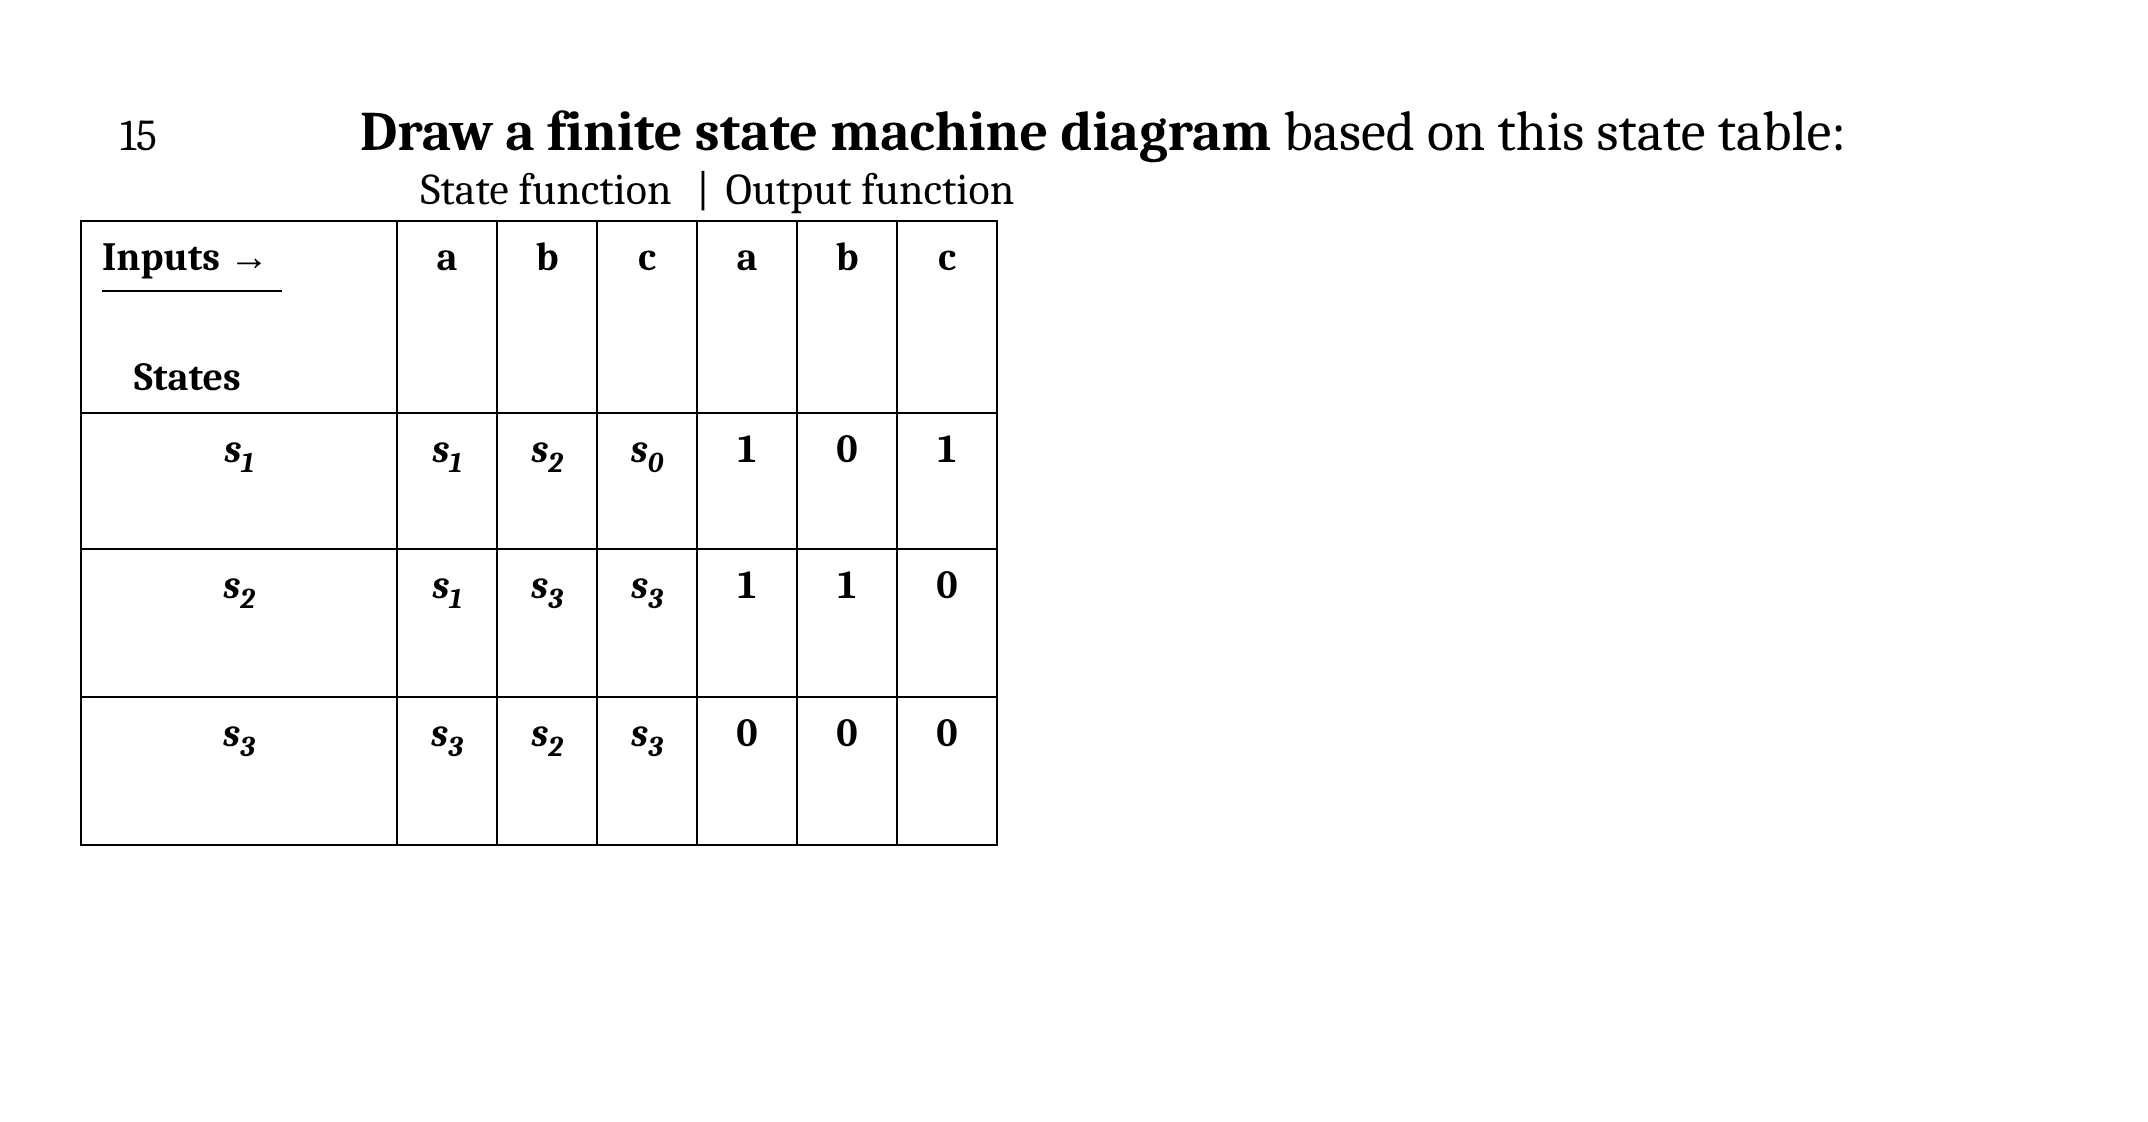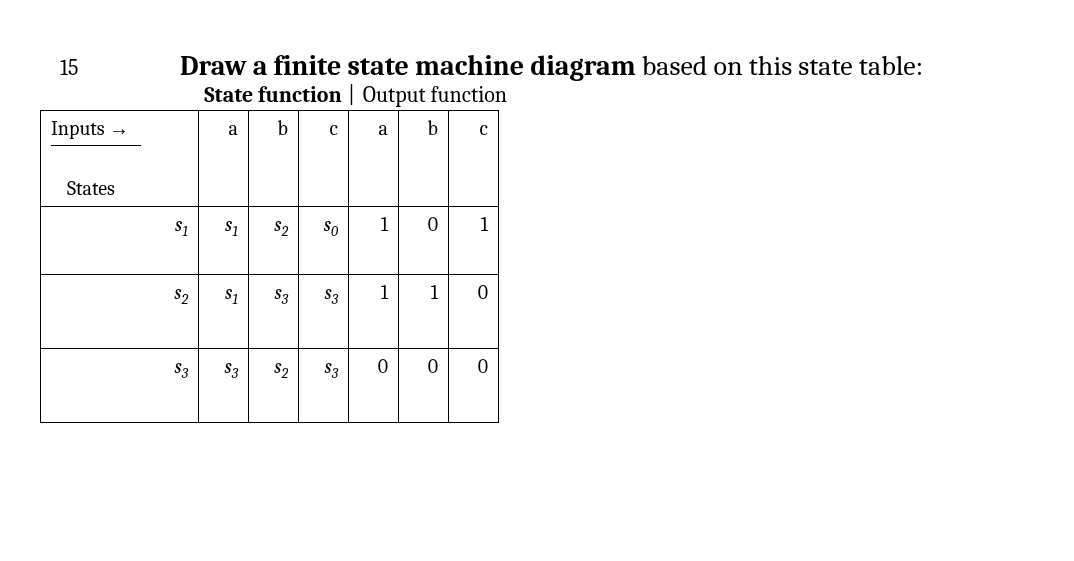--- a/index.html
+++ b/index.html
@@ -36,34 +36,33 @@
     .group-header {
       display: flex;
       margin-left: 158px;
       font-size: 22px;
       margin-bottom: 2px;
     }
     .group-header .gh1 {
       width: 150px;
       text-align: center;
       border-right: 0;
-      font-weight: bold;
     }
     .group-header .gh2 {
       width: 160px;
       text-align: center;
     }
     table {
       border-collapse: collapse;
     }
     td, th {
       border: 1px solid #000;
       padding: 6px 10px;
-      font-weight: normal;
-      text-align: right;
+      font-weight: bold;
+      text-align: center;
       vertical-align: top;
       font-size: 20px;
       height: 48px;
     }
     .col-states {
       width: 158px;
     }
     .col-in {
       width: 50px;
     }

